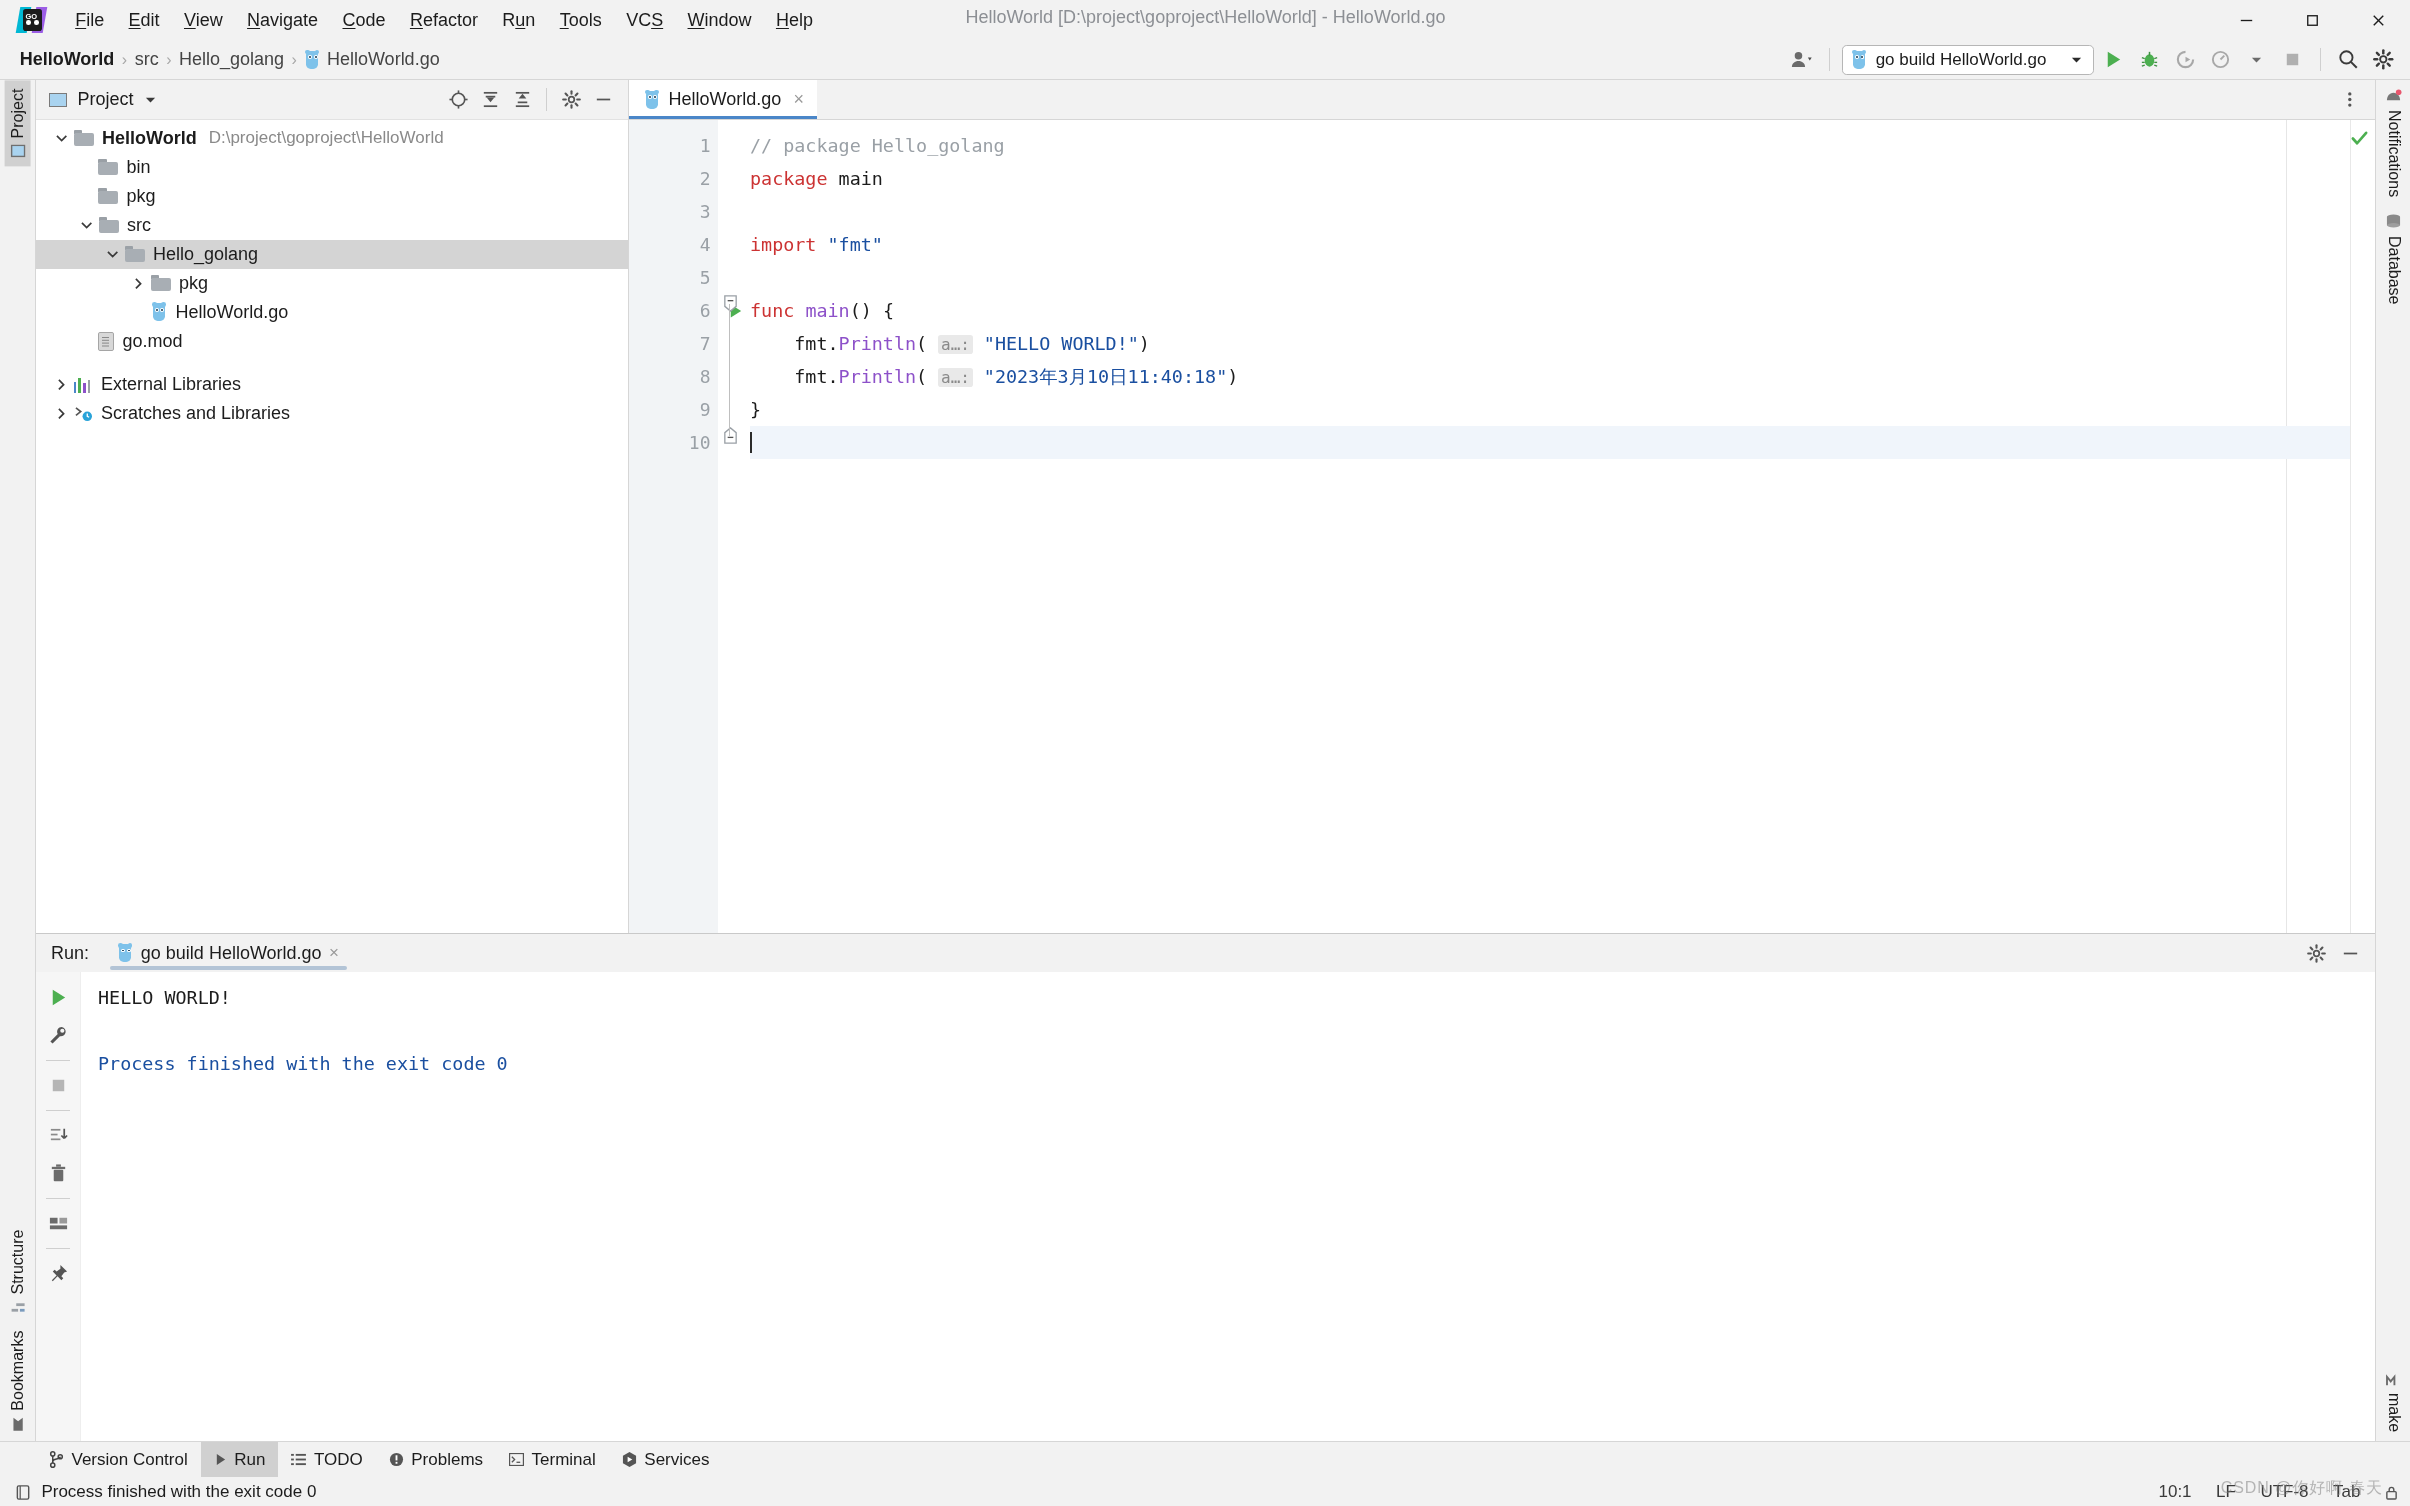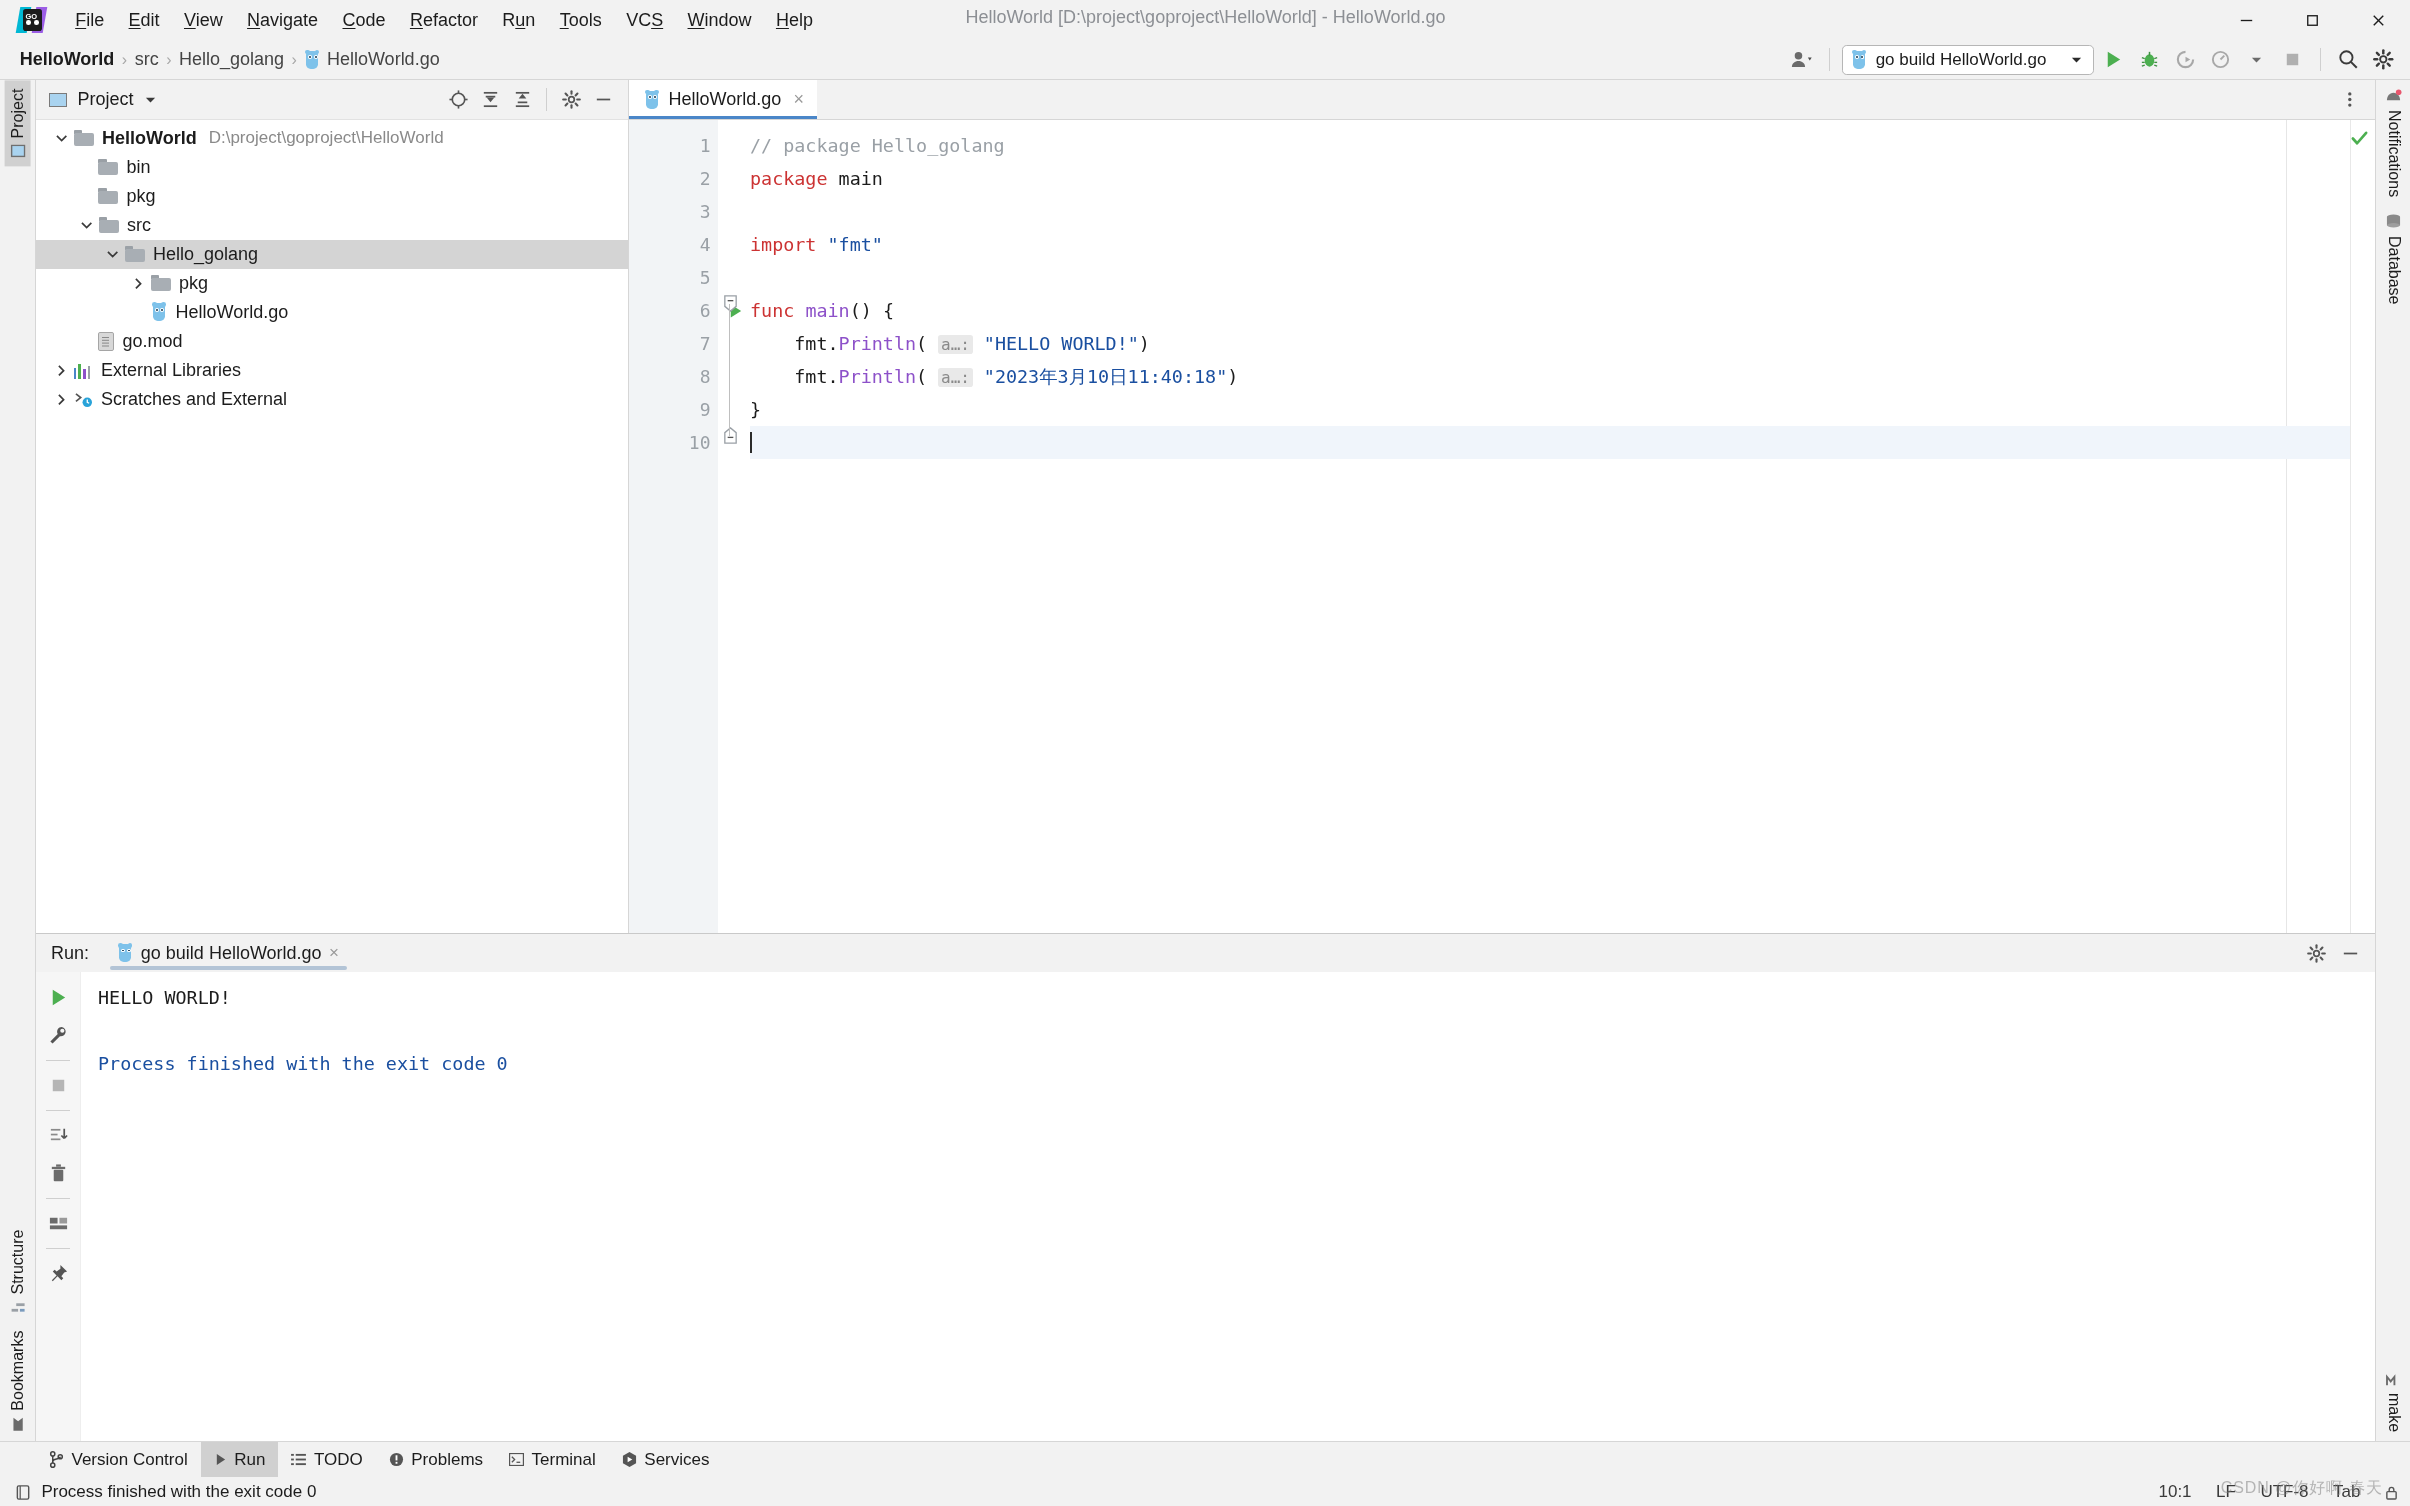--- a/index.html
+++ b/index.html
@@ -524,21 +524,21 @@
                   <span class="eye r"></span>
                 </span>
               <span class="tlabel">HelloWorld.go</span>
             </div>
 
             <div class="tnode" style="padding-left:62px;">
               <span class="doc-icon"></span>
               <span class="tlabel">go.mod</span>
             </div>
 
-            <div class="tnode" style="padding-left:13px;">
+            <div class="tnode" style="padding-left:13px;margin-top:14px;">
               <span class="twist">
                   <svg width="8.5" height="11.3" viewBox="0 0 9 12">
                     <path d="M2 1l5 5-5 5" fill="none" stroke="#3a3a3a" stroke-width="1.8"></path>
                   </svg>
                 </span>
               <span class="lib-icon">
                   <i style="height:11.3px;background:#4a86c8;"></i>
                   <i style="height:15px;background:#4caf50;"></i>
                   <i style="height:9.4px;background:#8d51c9;"></i>
                   <i style="height:13px;background:#9aa0a6;"></i>
@@ -552,21 +552,21 @@
                     <path d="M2 1l5 5-5 5" fill="none" stroke="#3a3a3a" stroke-width="1.8"></path>
                   </svg>
                 </span>
               <span class="scratch-icon">
                 <svg width="19" height="17" viewBox="0 0 20 18">
                     <path d="M2 3l5 4-5 4" fill="none" stroke="#555" stroke-width="1.8"></path>
                     <circle cx="14" cy="12" r="5" fill="#29a3d9"></circle>
                     <path d="M14 9v3l2 1" stroke="#fff" stroke-width="1.4" fill="none"></path>
                   </svg>
               </span>
-              <span class="tlabel">Scratches and External</span>
+              <span class="tlabel">Scratches and Libraries</span>
             </div>
 
           </div>
         </div>
 
         <div class="editor-col">
           <div class="tabsbar">
             <div class="etab">
               <span class="gofile-icon">
                   <span class="ear l"></span>

